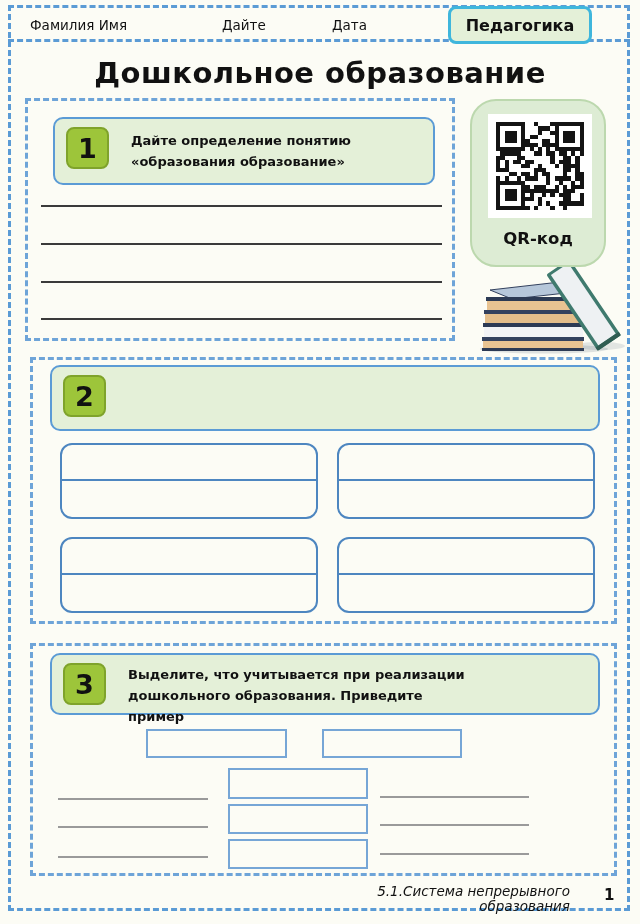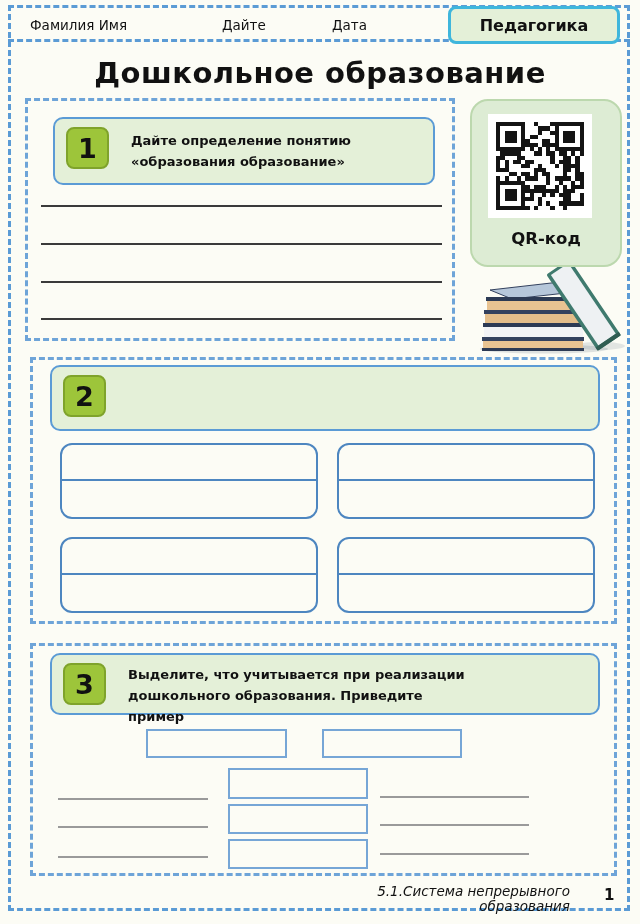--- a/index.html
+++ b/index.html
@@ -6,21 +6,21 @@
   .page{
     position:relative;width:640px;height:924px;background:#fcfcf5;
     font-family:"DejaVu Sans","Liberation Sans",sans-serif;color:#111;overflow:hidden;
   }
   .outer-border{position:absolute;left:8px;top:5px;width:622px;height:906px;
     border:3px dashed #5b9bd5;box-sizing:border-box;pointer-events:none;}
   .hdr-sep{position:absolute;left:8px;top:5px;width:622px;height:37px;
     border-bottom:3px dashed #5b9bd5;box-sizing:border-box;}
   .hdr-label{position:absolute;top:17px;font-size:13.5px;}
   #hdr-name{left:30px;} #hdr-group{left:222px;} #hdr-date{left:332px;}
-  .subject-badge{position:absolute;left:448px;top:6px;width:172px;height:38px;box-sizing:border-box;
+  .subject-badge{position:absolute;left:448px;top:6px;width:144px;height:38px;box-sizing:border-box;
     background:#e4f0d8;border:3px solid #3fb6dc;border-radius:8px;
     display:flex;align-items:center;justify-content:center;font-weight:bold;font-size:16px;z-index:2;}
   .page-title{position:absolute;top:56px;left:0;width:100%;text-align:center;
     font-weight:bold;font-size:29px;letter-spacing:.5px;}
 
   .section{position:absolute;border:3px dashed #6ea4d8;box-sizing:border-box;}
   #sec1{left:25px;top:98px;width:430px;height:243px;}
   #sec2{left:30px;top:357px;width:587px;height:267px;}
   #sec3{left:30px;top:643px;width:587px;height:233px;}
 
@@ -37,22 +37,22 @@
 
   .write-line{position:absolute;left:13px;width:401px;height:0;border-top:2px solid #3a3a3a;}
 
   .answer-box{position:absolute;width:258px;height:76px;box-sizing:border-box;
     border:2px solid #4d86c0;border-radius:12px;}
   .answer-box .divider{position:absolute;left:0;right:0;top:34px;height:0;border-top:2px solid #4d86c0;}
 
   .small-box{position:absolute;box-sizing:border-box;border:2px solid #76a6d6;background:transparent;}
   .gray-line{position:absolute;height:0;border-top:2px solid #9a9a9a;}
 
-  .qr-panel{position:absolute;left:470px;top:99px;width:152px;height:168px;box-sizing:border-box;
-    background:#ddecd4;border:2px solid #bcd8ae;border-radius:18px;z-index:1;}
+  .qr-panel{position:absolute;left:470px;top:99px;width:136px;height:168px;box-sizing:border-box;
+    background:#ddecd4;border:2px solid #bcd8ae;border-radius:26px;z-index:1;}
   .qr-code{position:absolute;left:16px;top:13px;width:104px;height:104px;}
   .qr-code svg{width:100%;height:100%;display:block;}
   .qr-label{position:absolute;left:0;top:128px;width:100%;text-align:center;
     font-weight:bold;font-size:16.5px;}
 
   .books{position:absolute;left:472px;top:262px;width:154px;height:92px;}
   .books svg{width:100%;height:100%;display:block;}
 
   .footer-topic{position:absolute;left:350px;top:884px;width:220px;text-align:right;
     font-style:italic;font-size:13.5px;line-height:15px;z-index:3;}

